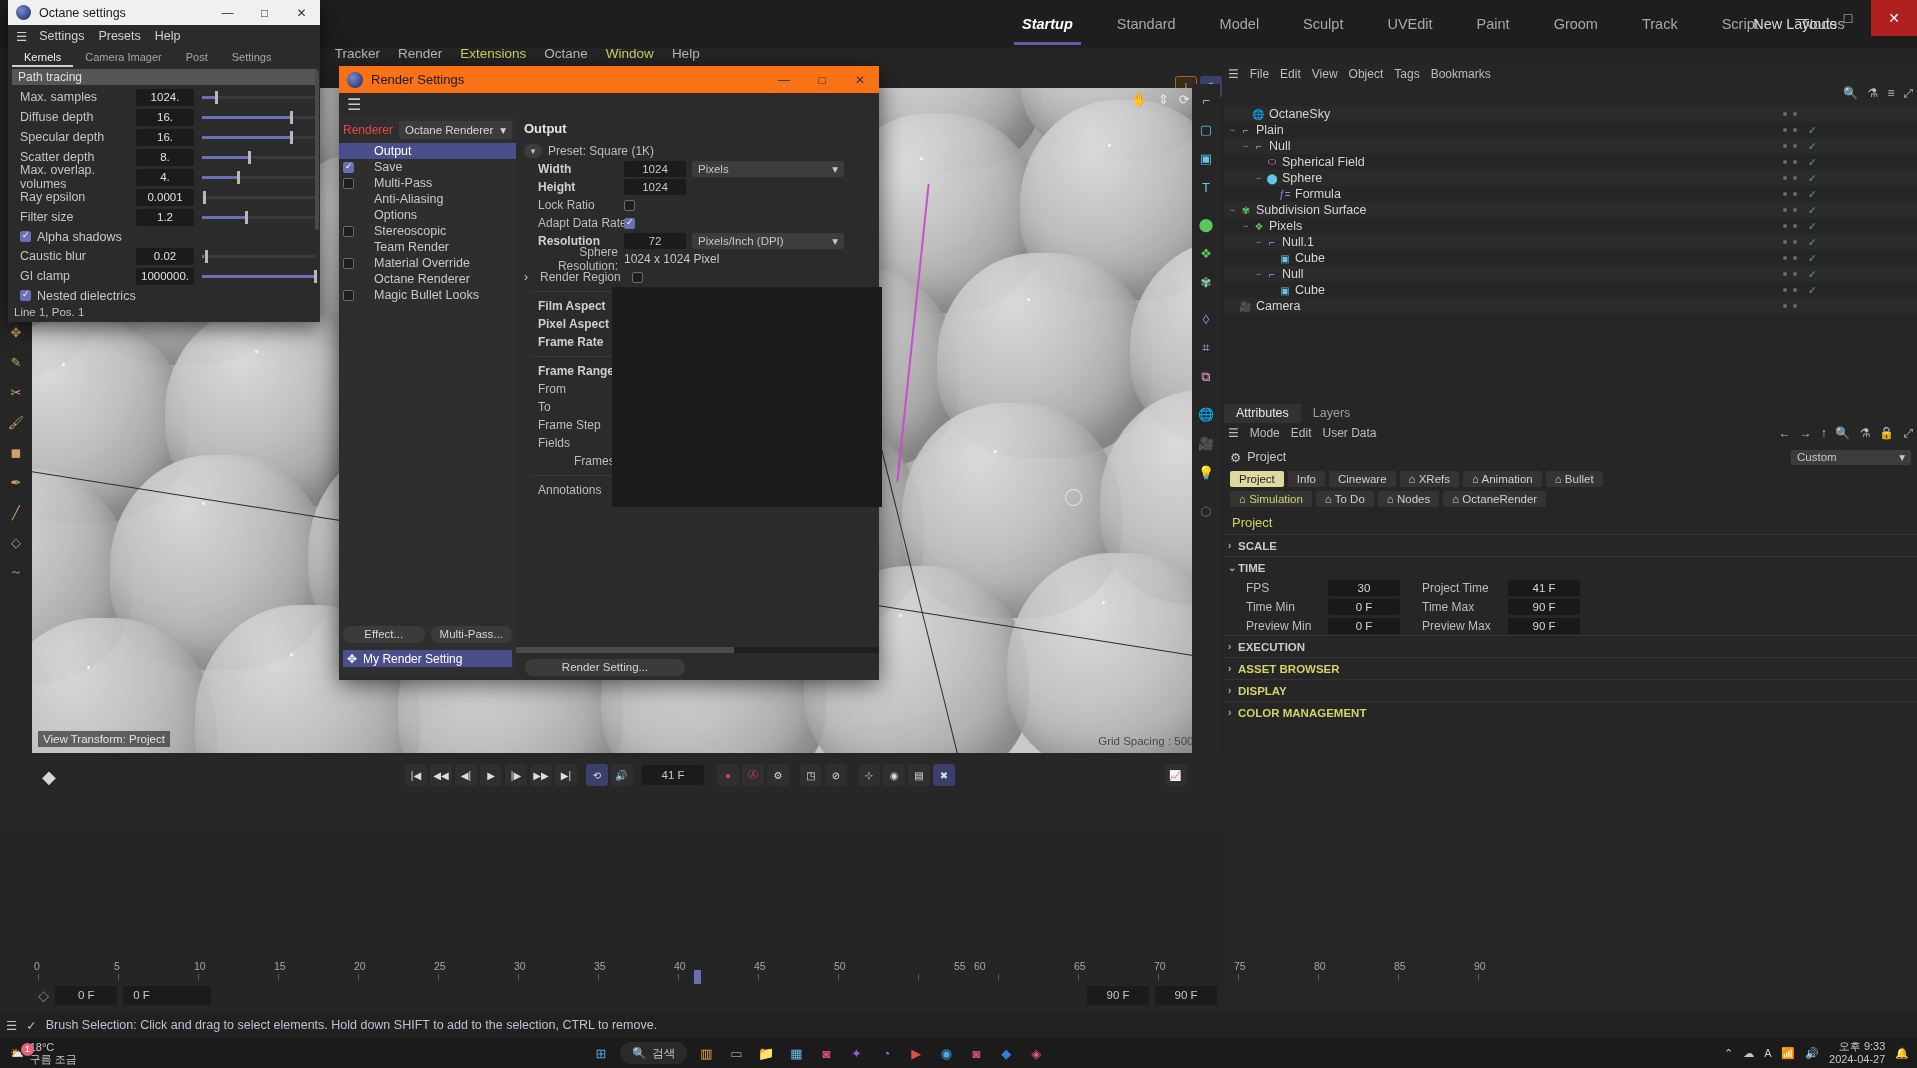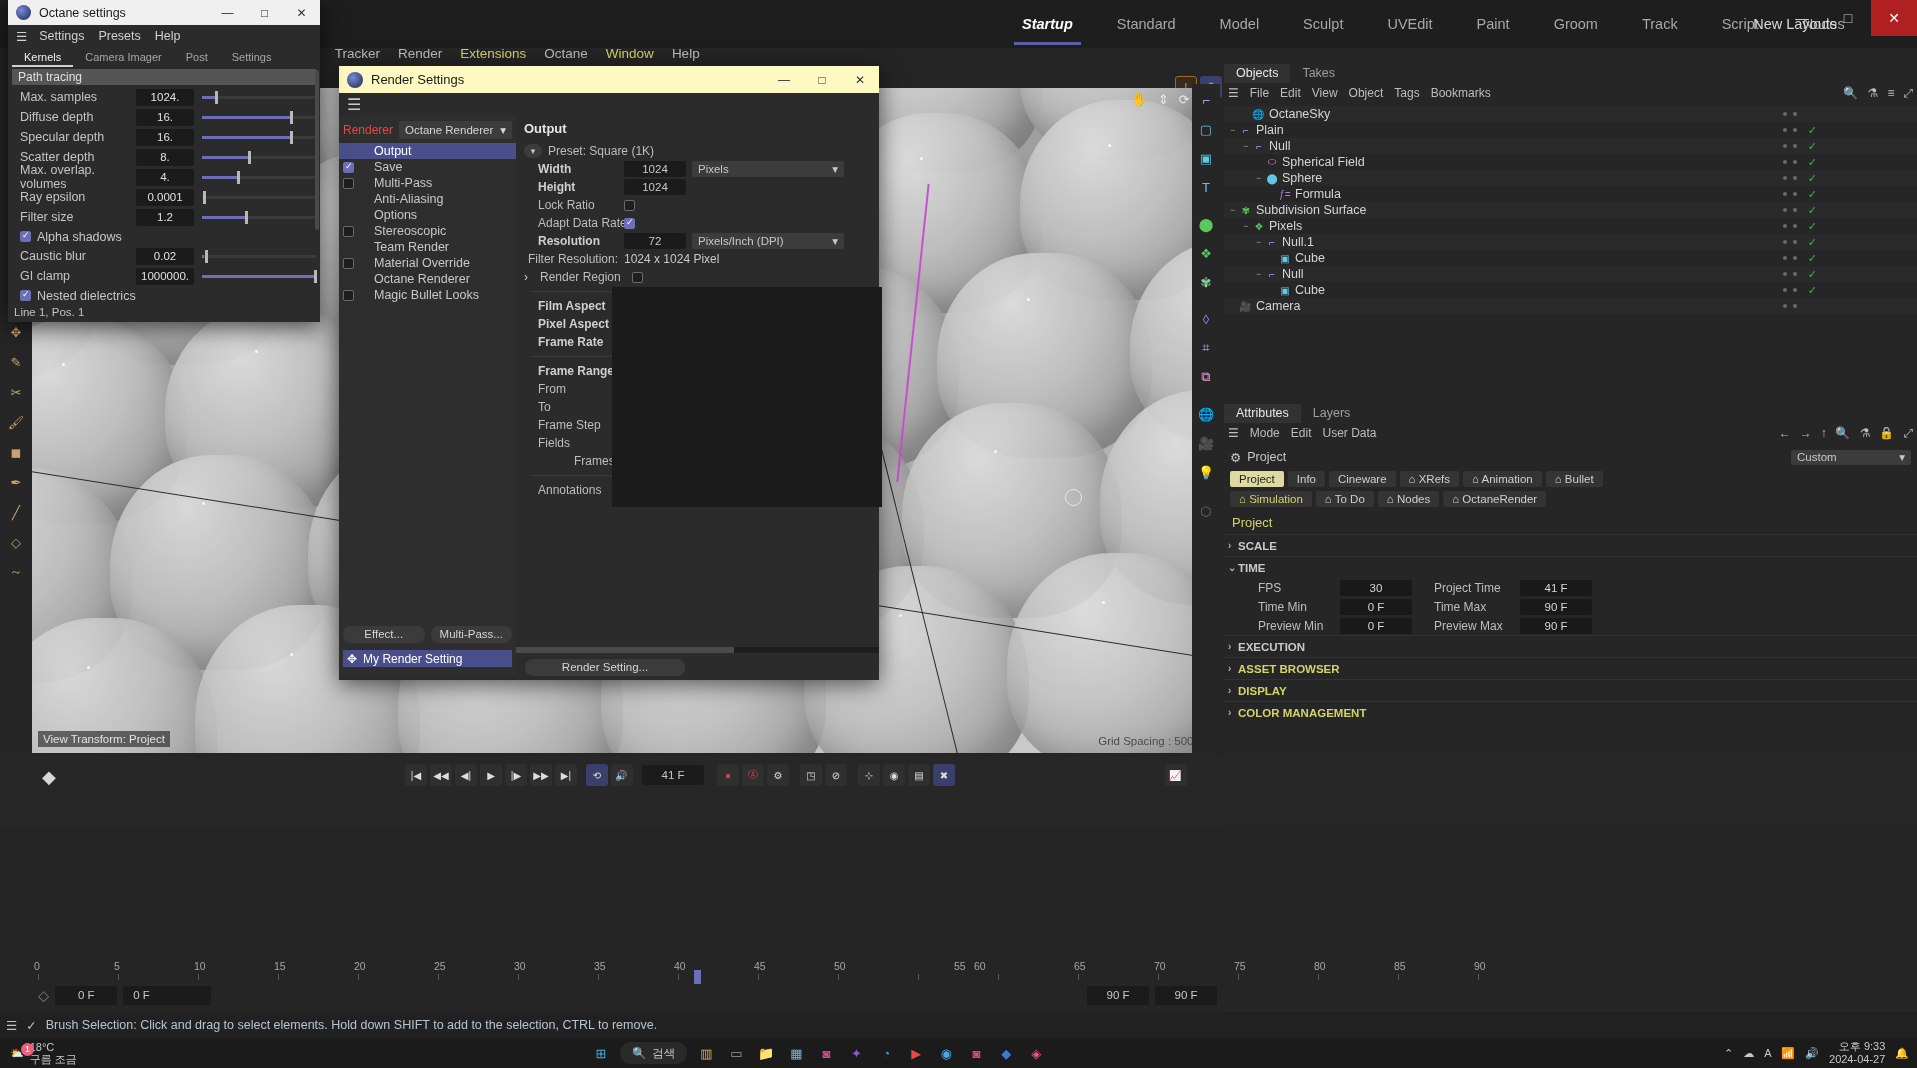--- a/index.html
+++ b/index.html
@@ -81,21 +81,21 @@
   .aright { position:absolute; right:4px; top:22px; display:flex; gap:9px; font-size:12px; color:#bdbdbd; }
   .projrow { display:flex; align-items:center; height:20px; padding-left:6px; gap:6px; font-size:12.5px; margin-top:4px; }
   .chips { display:flex; flex-wrap:wrap; gap:4px; padding:4px 6px; }
   .chip { font-size:11.5px; padding:2px 9px; background:#343434; border-radius:2px; color:#cfcfcf; }
   .chip.sel { background:#ddd9a0; color:#232323; }
   .chip.y { color:#d3d36a; }
   .secthdr { font-size:11.5px; font-weight:bold; padding:5px 6px 4px 14px; border-top:1px solid #333; color:#c9c9c9; position:relative; }
   .secthdr.y { color:#d3d36a; }
   .secthdr .arw { position:absolute; left:4px; color:#b0b0b0; font-size:10px; }
   .frow { display:flex; align-items:center; height:19px; font-size:12px; gap:6px; padding-left:22px; }
-  .flab { width:76px; color:#bdbdbd; text-align:left;margin-left:12px; }
+  .flab { width:76px; color:#bdbdbd; text-align:left; }
   .fval { width:72px; height:16px; background:#191919; border-radius:2px; text-align:center; line-height:16px; font-size:11.5px; color:#d8d8d8; }
   .flab2 { width:80px; color:#bdbdbd; margin-left:16px; }
 
   
   .timeline { position:absolute; left:0; top:756px; width:1917px; height:70px; background:#272727; }
   .tl-key { position:absolute; left:38px; top:10px; width:22px; height:22px; }
   .tl-transport { position:absolute; left:405px; top:8px; display:flex; gap:3px; align-items:center; }
   .tb { width:22px; height:22px; border-radius:3px; background:#2f2f2f; display:flex; align-items:center; justify-content:center; font-size:10px; color:#ddd; }
   .tb.on { background:#3a3f6b; }
   .tb.red { color:#c94a4a; }
@@ -116,21 +116,21 @@
   .taskbar { position:absolute; left:0; top:1038px; width:1917px; height:30px; background:#1b1b1b; display:flex; align-items:center; }
   .tb-weather { display:flex; align-items:center; gap:6px; padding-left:10px; font-size:11px; line-height:1.1; }
   .tb-center { position:absolute; left:590px; display:flex; align-items:center; gap:8px; }
   .tb-search { display:flex; align-items:center; gap:6px; background:#2a2a2a; border-radius:14px; height:22px; padding:0 12px; font-size:11.5px; }
   .tbicon { width:22px; height:22px; border-radius:3px; display:flex; align-items:center; justify-content:center; font-size:13px; }
   .tb-right { position:absolute; right:8px; display:flex; align-items:center; gap:10px; font-size:11px; }
 
   
   .rsdlg { position:absolute; left:339px; top:66px; width:540px; height:614px; background:#2b2b2b;
      box-shadow:0 4px 22px rgba(0,0,0,.6); }
-  .rs-title { height:27px; background:#fef9c3; display:flex; align-items:center; padding-left:8px; gap:8px; }
+  .rs-title { height:27px; background:#f97316; display:flex; align-items:center; padding-left:8px; gap:8px; }
   .rs-title .t { color:#1a1a1a; font-size:13px; }
   .rs-wb { position:absolute; right:0; top:0; display:flex; }
   .rs-wb div { width:38px; height:27px; display:flex; align-items:center; justify-content:center; color:#333; font-size:12px; }
   .rs-ham { height:22px; display:flex; align-items:center; padding-left:8px; background:#2b2b2b; }
   .rs-body { display:flex; height:560px; }
   .rs-left { width:177px; background:#2e2e2e; position:relative; }
   .rs-rend { display:flex; align-items:center; gap:6px; padding:6px 4px 4px 4px; font-size:12px; }
   .rs-rend .lab { font-weight:normal; color:#ef4444; }
   .drop { background:#3c3c3c; border-radius:2px; height:18px; font-size:11.5px; display:flex; align-items:center; padding:0 6px; justify-content:space-between; color:#d6d6d6; }
   .rs-item { display:flex; align-items:center; height:16px; font-size:12.5px; gap:6px; padding-left:4px; }
@@ -338,24 +338,20 @@
     <div class="rs" style="color:#b07ae8;margin-top:8px">◊</div>
     <div class="rs" style="color:#9aa6e8">⌗</div>
     <div class="rs" style="color:#e89ad8">⧉</div>
     <div class="rs" style="margin-top:8px">🌐</div>
     <div class="rs">🎥</div>
     <div class="rs">💡</div>
     <div class="rs" style="margin-top:10px;color:#6a6a6a">⬡</div>
   </div>
 
   <div class="objpanel">
-    <div class="objtabs" id="objtabs">
-          <div class="objtab active">Objects</div>
-          <div class="objtab">Takes</div>
-        </div>
     <div class="objmenu">
       <span class="ham">☰</span>
       <span id="objmenu" style="display:flex;gap:11px">
             <span>File</span>
             <span>Edit</span>
             <span>View</span>
             <span>Object</span>
             <span>Tags</span>
             <span>Bookmarks</span>
           </span>
@@ -814,21 +810,21 @@
        </div>
        <div class="prow">
          <span class="pl">Resolution</span>
          <span class="pv">72</span>
          <span class="pd">
            <span>Pixels/Inch (DPI)</span>
            <span>▾</span>
          </span>
        </div>
        <div class="prow" style="padding-left:8px">
-         <span class="pl n" style="width:94px;text-align:right">Filter Resolution:</span>
+         <span class="pl n" style="width:94px;text-align:right">Sphere Resolution:</span>
          <span>1024 x 1024 Pixel</span>
        </div>
        <div class="prow" style="padding-left:8px">
          <span style="width:10px">›</span>
          <span class="pl n" style="width:86px">Render Region</span>
          <span class="cbx"></span>
        </div>
        <div class="hsep"></div>
        <div class="prow">
          <span class="pl">Film Aspect</span>

